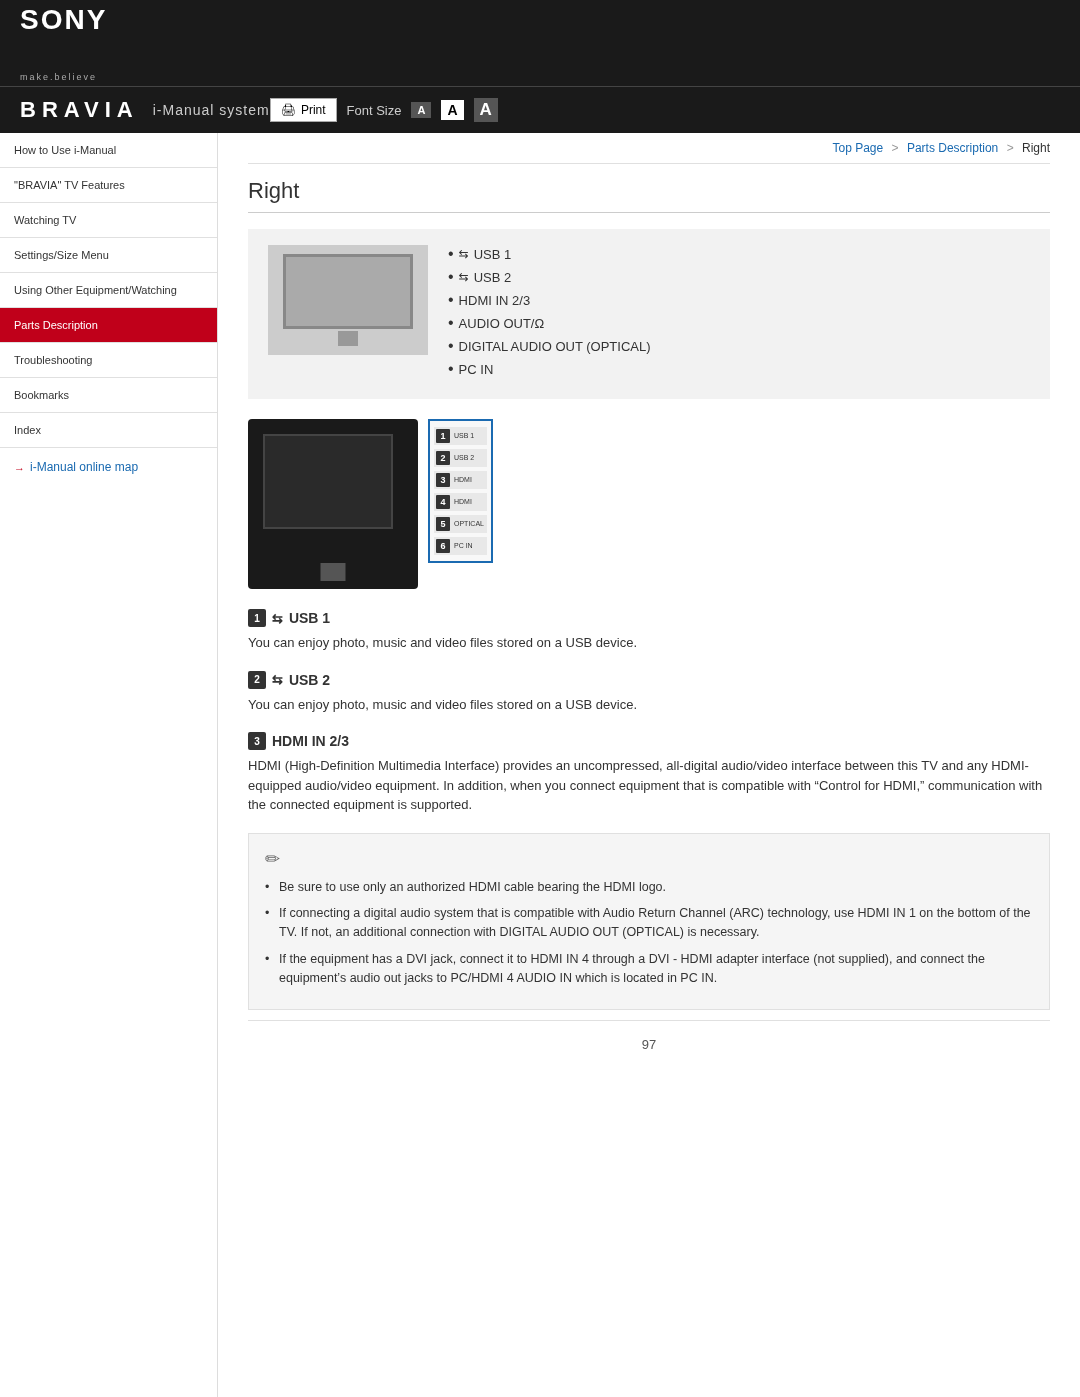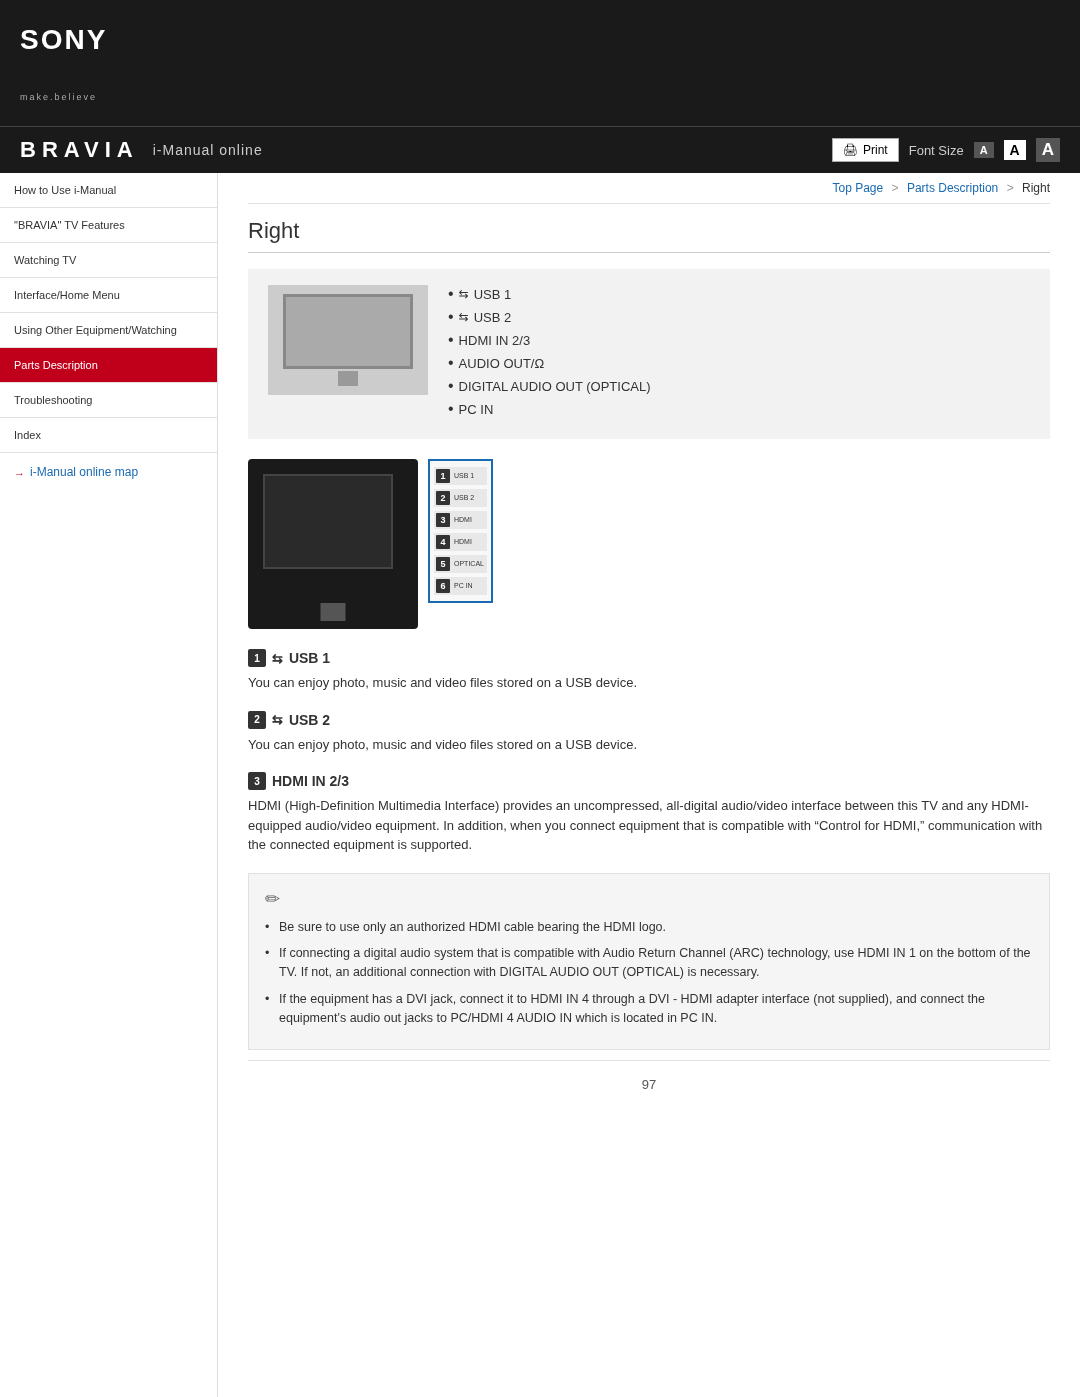--- a/index.html
+++ b/index.html
@@ -1,21 +1,21 @@
 <!DOCTYPE html>
 <html><head>
   <meta charset="utf-8">
   <style>
     * { box-sizing: border-box; margin: 0; padding: 0; }
     body { font-family: Arial, sans-serif; font-size: 13px; background: #fff; color: #333; width: 1080px; min-height: 1397px; }
 
     
     .top-bar {
       background: #1a1a1a;
-      padding: 24px 20px;
+      padding: 4px 20px;
       display: flex;
       align-items: center;
       justify-content: space-between;
     }
     .sony-logo {
       display: flex;
       flex-direction: column;
       align-items: flex-start;
     }
     .sony-logo .sony-text {
@@ -30,21 +30,21 @@
       color: #aaa;
       letter-spacing: 2px;
       margin-top: 36px;
     }
 
     
     .title-bar {
       background: #1a1a1a;
       display: flex;
       align-items: center;
-      justify-content: space-between;
+      justify-content: flex-start;
       padding: 10px 20px;
       border-top: 1px solid #444;
     }
     .bravia-title {
       display: flex;
       align-items: center;
       gap: 14px;
     }
     .bravia-logo {
       font-size: 22px;
@@ -364,21 +364,21 @@
 <div class="top-bar">
   <div class="sony-logo">
     <span class="sony-text">SONY</span>
     <span class="tagline">make.believe</span>
   </div>
 </div>
 
 <div class="title-bar">
   <div class="bravia-title">
     <span class="bravia-logo">BRAVIA</span>
-    <span class="imanual-text">i-Manual online</span>
+    <span class="imanual-text">i-Manual system</span>
   </div>
   <div class="header-right">
     <button class="print-btn">
       <span>🖨</span>
       <span>Print</span>
     </button>
     <span class="font-size-label">Font Size</span>
     <button class="font-btn" style="font-size:11px;">A</button>
     <button class="font-btn active" style="font-size:14px;">A</button>
     <button class="font-btn" style="font-size:17px;">A</button>
@@ -391,30 +391,33 @@
     <a class="sidebar-item" href="#">
       <span>How to Use i-Manual</span>
     </a>
     <a class="sidebar-item" href="#">
       <span>"BRAVIA" TV Features</span>
     </a>
     <a class="sidebar-item" href="#">
       <span>Watching TV</span>
     </a>
     <a class="sidebar-item" href="#">
-      <span>Interface/Home Menu</span>
+      <span>Settings/Size Menu</span>
     </a>
     <a class="sidebar-item" href="#">
       <span>Using Other Equipment/Watching</span>
     </a>
     <a class="sidebar-item active" href="#">
       <span>Parts Description</span>
     </a>
     <a class="sidebar-item" href="#">
       <span>Troubleshooting</span>
+    </a>
+    <a class="sidebar-item" href="#">
+      <span>Bookmarks</span>
     </a>
     <a class="sidebar-item" href="#">
       <span>Index</span>
     </a>
     <a class="sidebar-map-link" href="#">
       <span class="arrow-icon">→</span>
       <span>i-Manual online map</span>
     </a>
   </nav>
 

